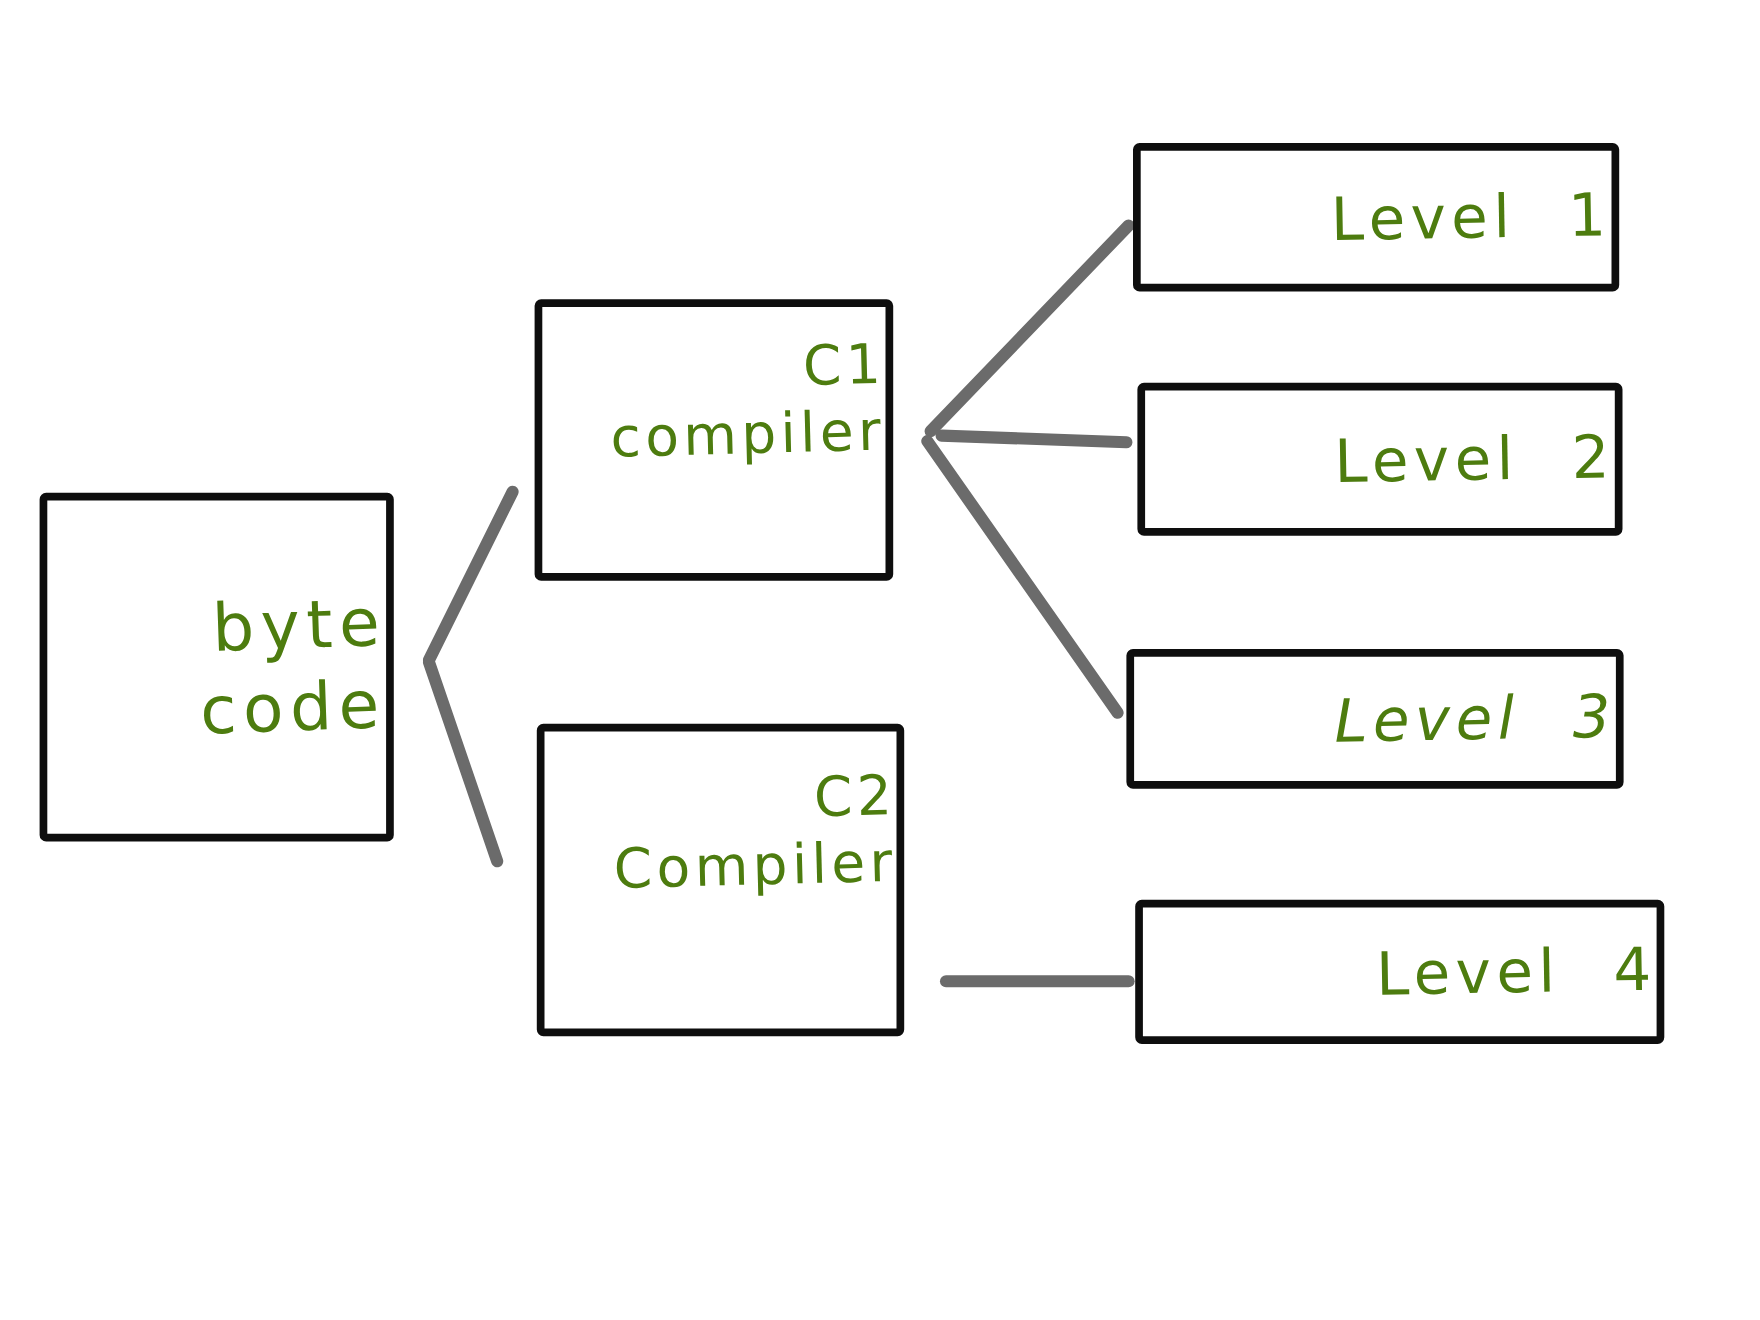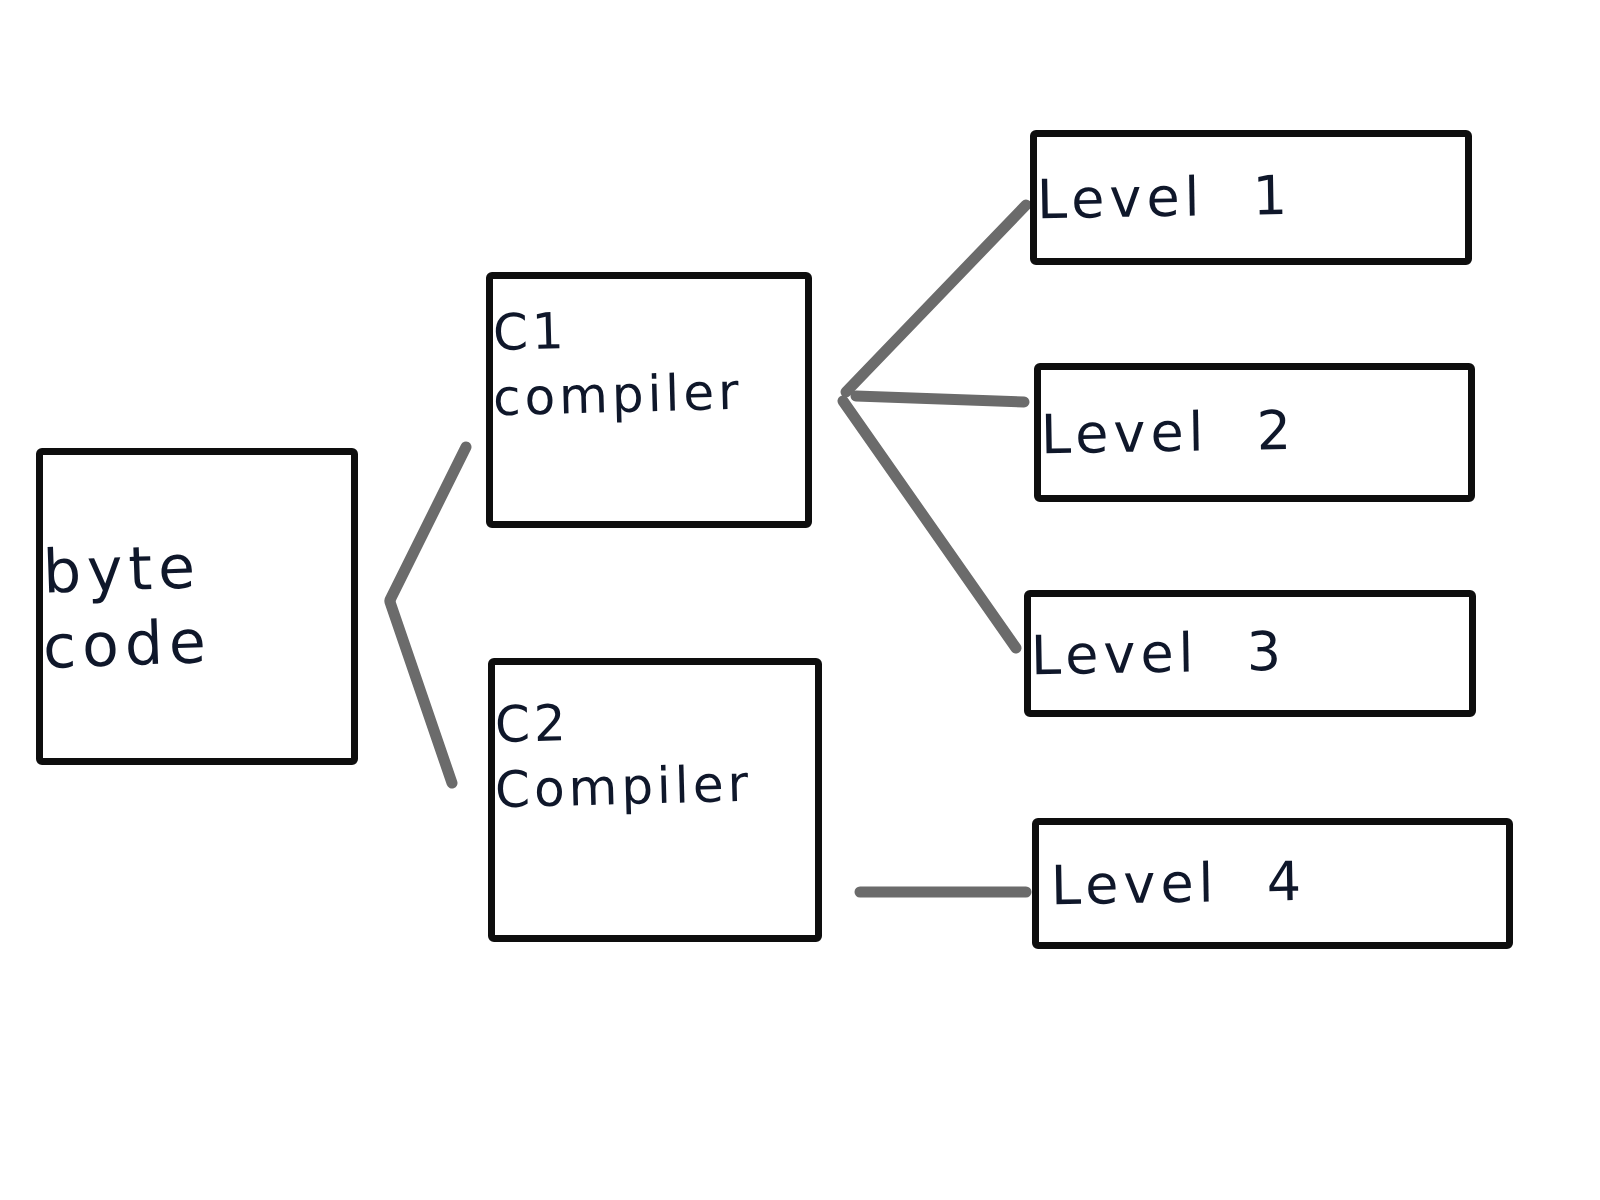--- a/index.html
+++ b/index.html
@@ -21,24 +21,24 @@
     top: 0;
     width: 1600px;
     height: 1200px;
   }
   .node {
     position: absolute;
     box-sizing: border-box;
     background: #ffffff;
     border: 7px solid #0e0e0e;
     border-radius: 6px;
-    color: #0f172a;
+    color: #4d7c0f;
     display: flex;
     flex-direction: column;
-    align-items: flex-start;
+    align-items: flex-end;
     justify-content: center;
   }
   .node .line {
     line-height: 1.25;
     white-space: nowrap;
   }
   
   .node-bytecode {
     left: 36px; top: 448px; width: 322px; height: 317px;
     font-size: 60px;
@@ -57,22 +57,22 @@
     justify-content: flex-start;
     padding-top: 28px;
   }
   .node-c1 .line, .node-c2 .line { transform: rotate(-1.5deg); letter-spacing: 4px; }
   
   .node-level {
     font-size: 54px;
   }
   .node-level .line { transform: rotate(-1deg); letter-spacing: 5px; word-spacing: 26px; }
   .node-level1 { left: 1030px; top: 130px; width: 442px; height: 135px; }
-  .node-level2 { left: 1034px; top: 348px; width: 441px; height: 139px; margin-top: 15px; }
-  .node-level3 { left: 1024px; top: 590px; width: 452px; height: 127px; }
+  .node-level2 { left: 1034px; top: 348px; width: 441px; height: 139px; }
+  .node-level3 { left: 1024px; top: 590px; width: 452px; height: 127px; font-style: italic; }
   .node-level4 { left: 1032px; top: 818px; width: 481px; height: 131px; padding-left: 12px; }
 
   .edge {
     stroke: #6b6b6b;
     stroke-width: 11;
     stroke-linecap: round;
     fill: none;
   }
 </style>
 </head>

